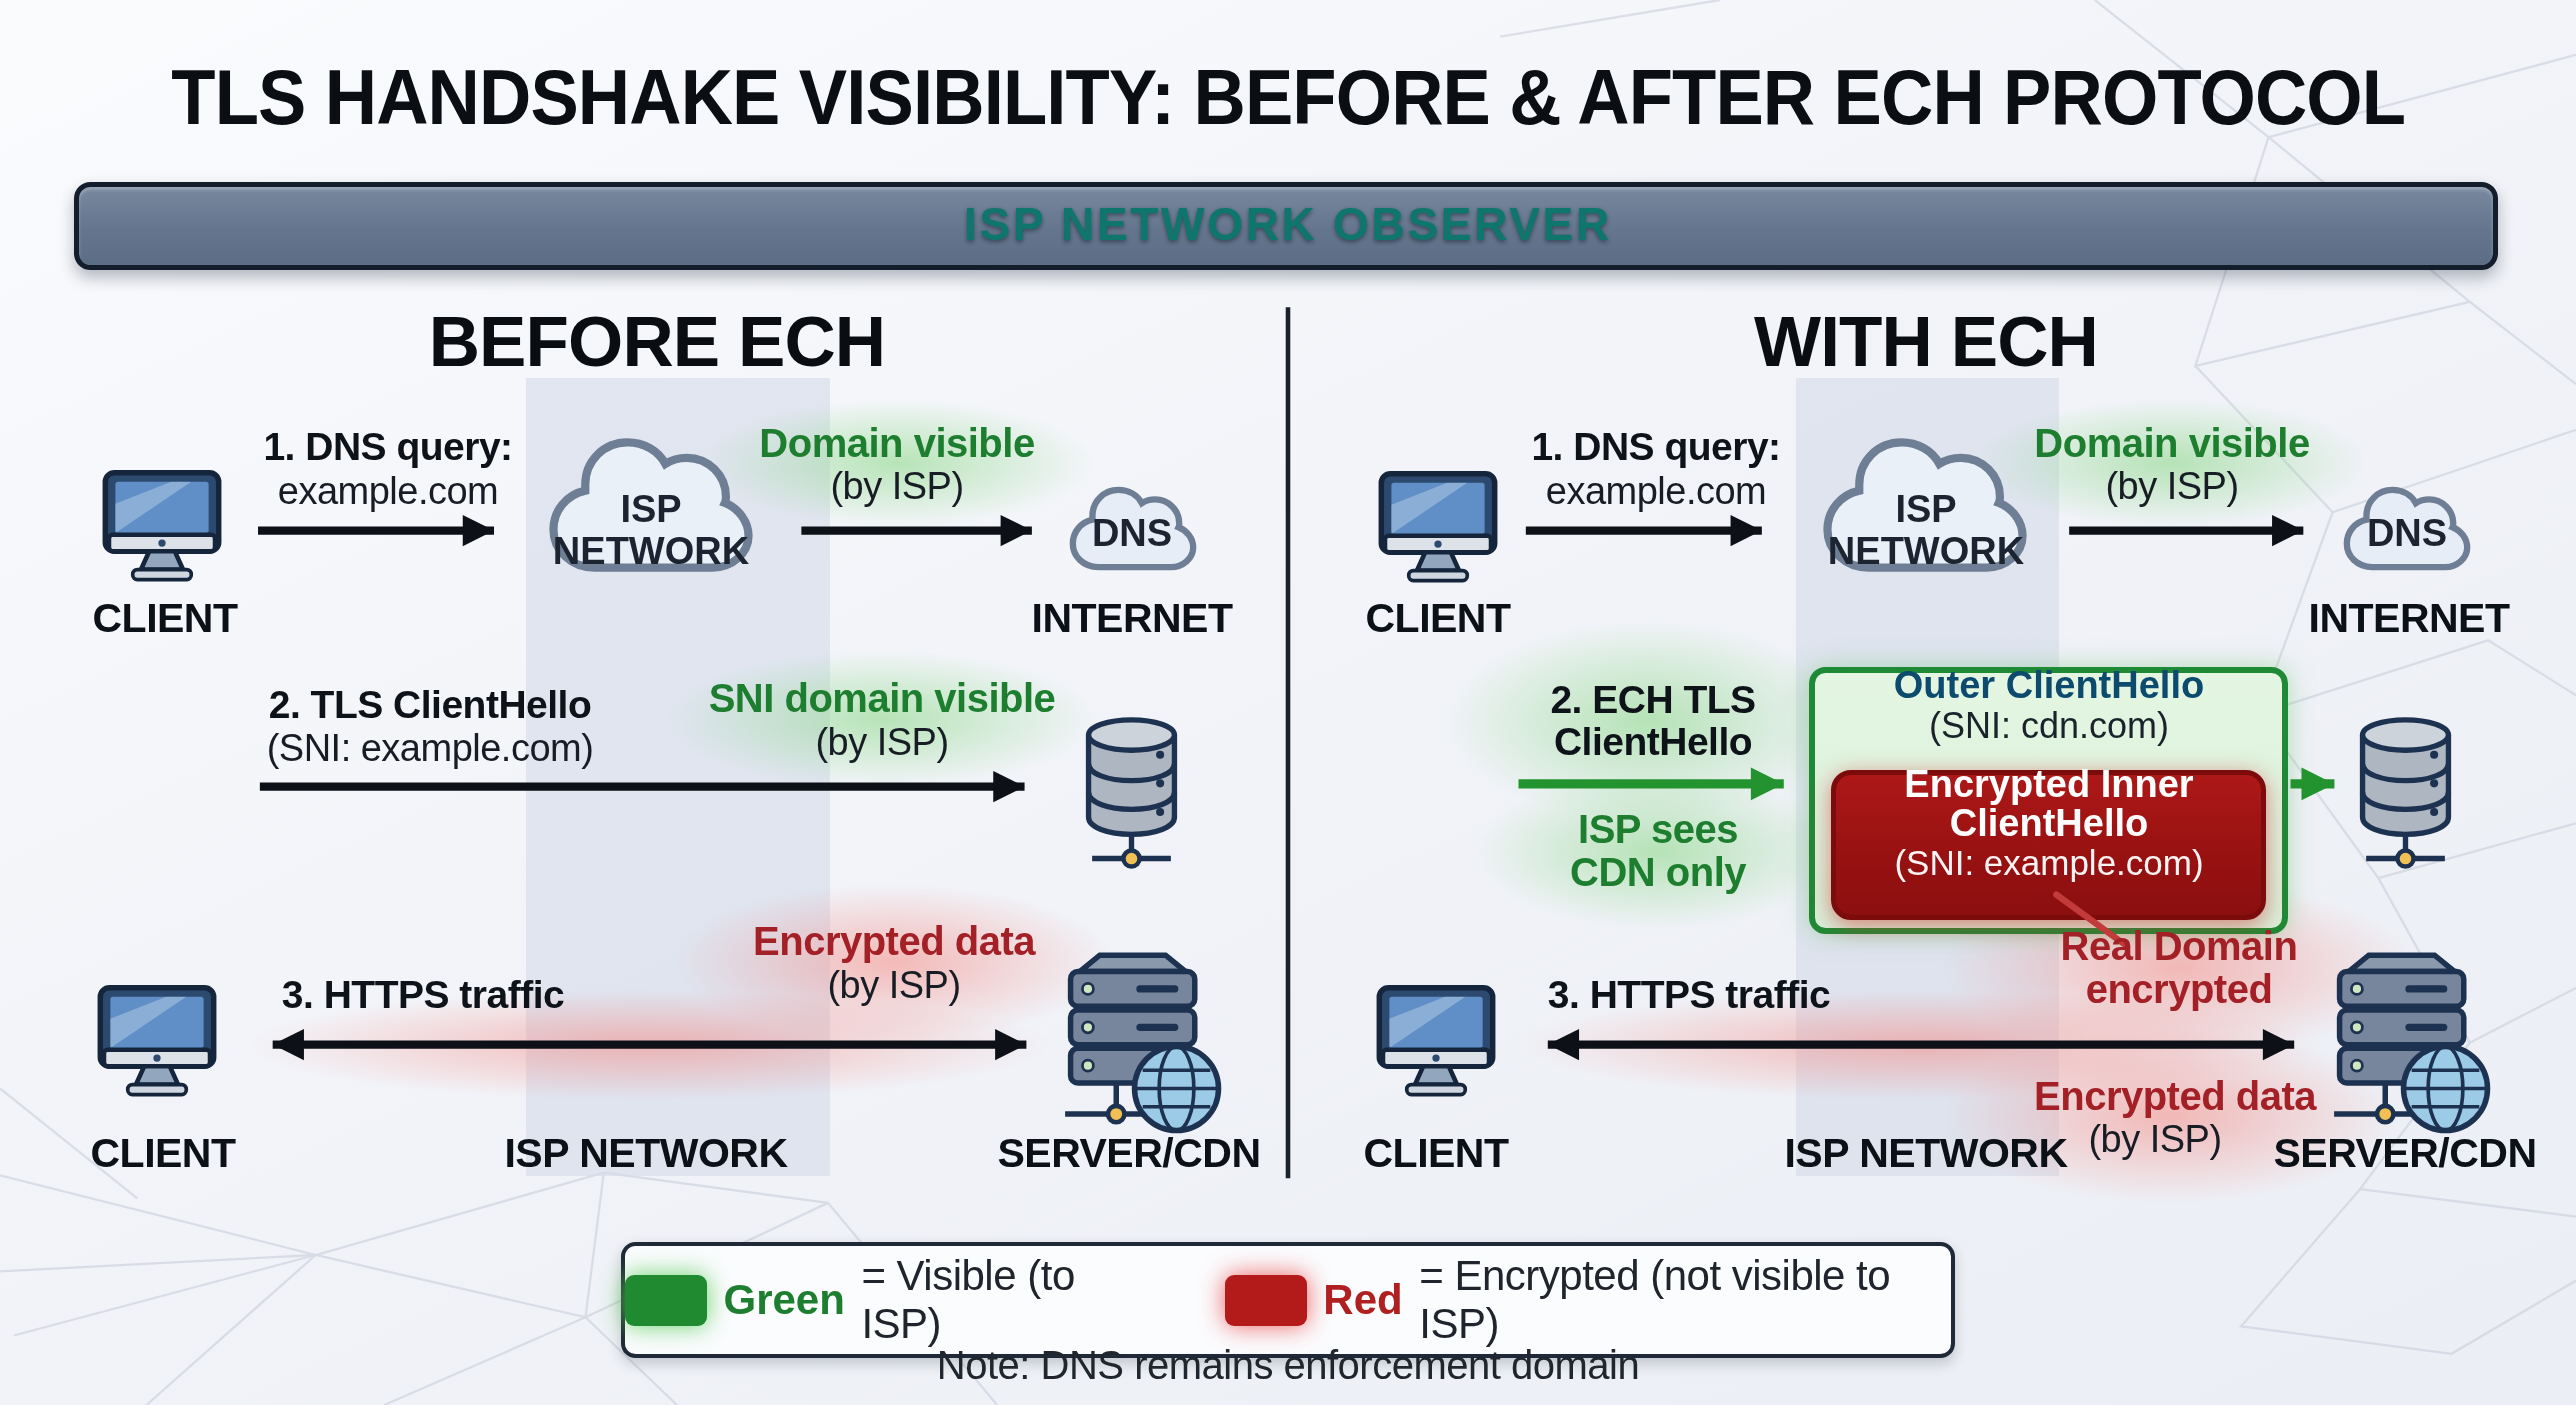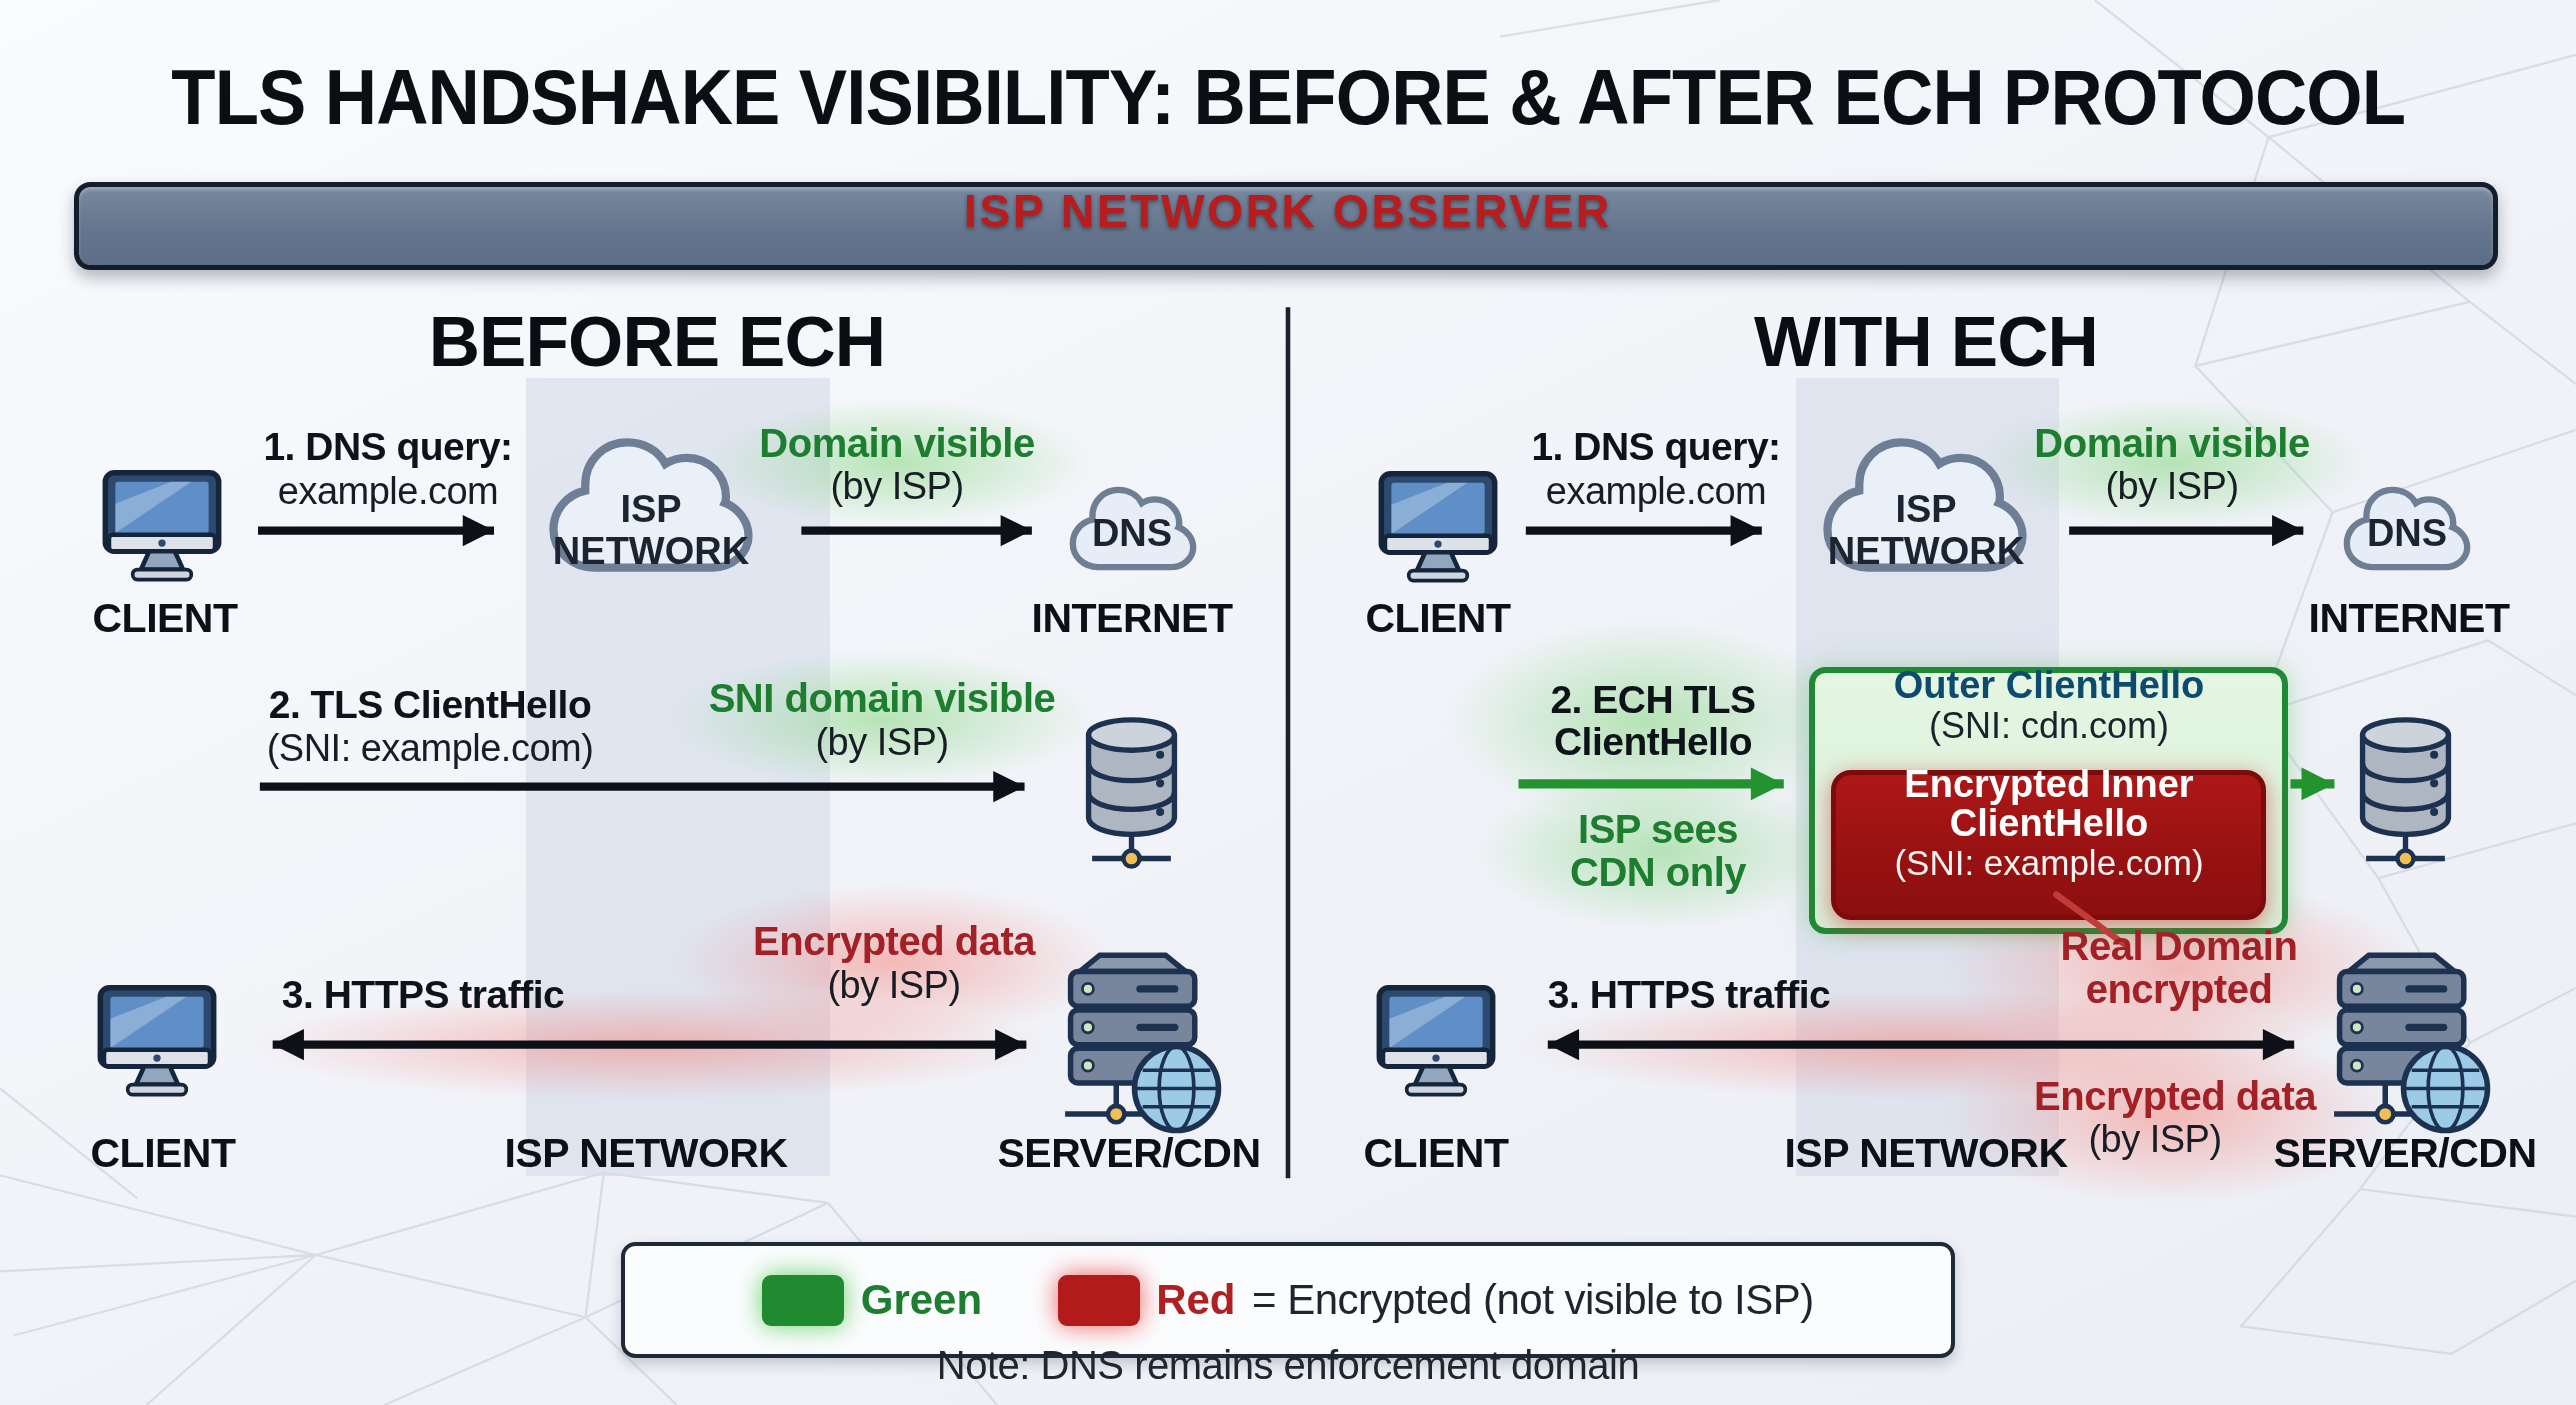--- a/index.html
+++ b/index.html
@@ -26,21 +26,21 @@
   #band-left  { left:526px; top:378px; width:304px; height:798px; }
   #band-right { left:1796px; top:378px; width:263px; height:798px; }
   #title { left:0; top:37px; width:2576px; text-align:center; }
   #title span { display:inline-block; transform:scaleX(0.94); font-size:77px; font-weight:800; letter-spacing:-0.9px; color:#0b0e13; }
   #banner {
     left:74px; top:166px; width:2424px; height:88px;
     background: linear-gradient(180deg,#77889f 0%,#64758d 55%,#5c6d86 100%);
     border:5.5px solid #141d2b; border-radius:16.5px;
     box-shadow: 0 7.3px 14.6px rgba(25,35,55,0.3), inset 0 2.7px 3.7px rgba(255,255,255,0.28);
   }
-  #banner-text { left:1288px; top:211px; font-size:46px; font-weight:700; color:#b91c1c; letter-spacing:2.7px; text-shadow:0 1.8px 4.6px rgba(10,15,25,0.45); }
+  #banner-text { left:1288px; top:224px; font-size:46px; font-weight:700; color:#0f766e; letter-spacing:2.7px; text-shadow:0 1.8px 4.6px rgba(10,15,25,0.45); }
   #outer-box {
     left:1809px; top:651px; width:479px; height:267px;
     background: linear-gradient(180deg,#e4f6e2,#d8efd8);
     border:6.4px solid #1f8a35; border-radius:16.5px;
     box-shadow: 0 0 24px rgba(120,200,120,0.5);
   }
   #inner-box {
     left:1831px; top:754px; width:435px; height:150px;
     background: linear-gradient(180deg,#ad1818 0%,#971111 60%,#8c0f10 100%);
     border:5.5px solid #7c0b0b; border-radius:20px;
@@ -313,19 +313,20 @@
 <div class="ctr step" style="left:1689px;top:995px;">3. HTTPS traffic</div>
 <div class="ctr redtxt" style="left:2175px;top:1096px;">Encrypted data</div>
 <div class="ctr sub" style="left:2155px;top:1140px;">(by ISP)</div>
 <div class="ctr biglabel" style="left:1436px;top:1154px;">CLIENT</div>
 <div class="ctr biglabel" style="left:1926px;top:1154px;">ISP NETWORK</div>
 <div class="ctr biglabel" style="left:2405px;top:1154px;">SERVER/CDN</div>
 
 <div class="abs" id="legend">
   <div class="swatch" id="swatch-green"></div>
   <span class="legend-green">Green</span>
+  <span class="legend-desc">= Visible (to ISP)</span>
   <div class="swatch" id="swatch-red"></div>
   <span class="legend-red">Red</span>
   <span class="legend-desc">= Encrypted (not visible to ISP)</span>
 </div>
 
 <div class="ctr" id="note">Note: DNS remains enforcement domain</div>
 
 
 </body></html>

